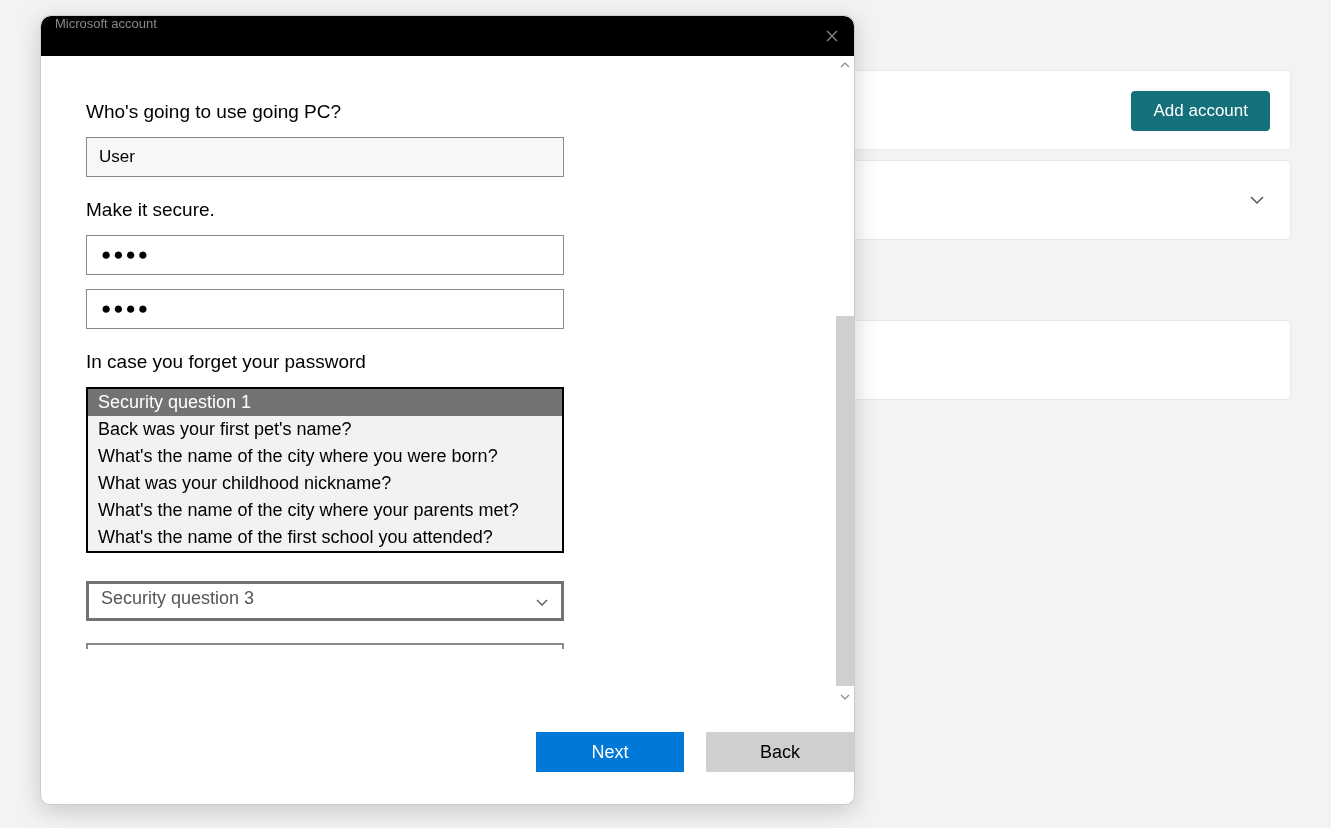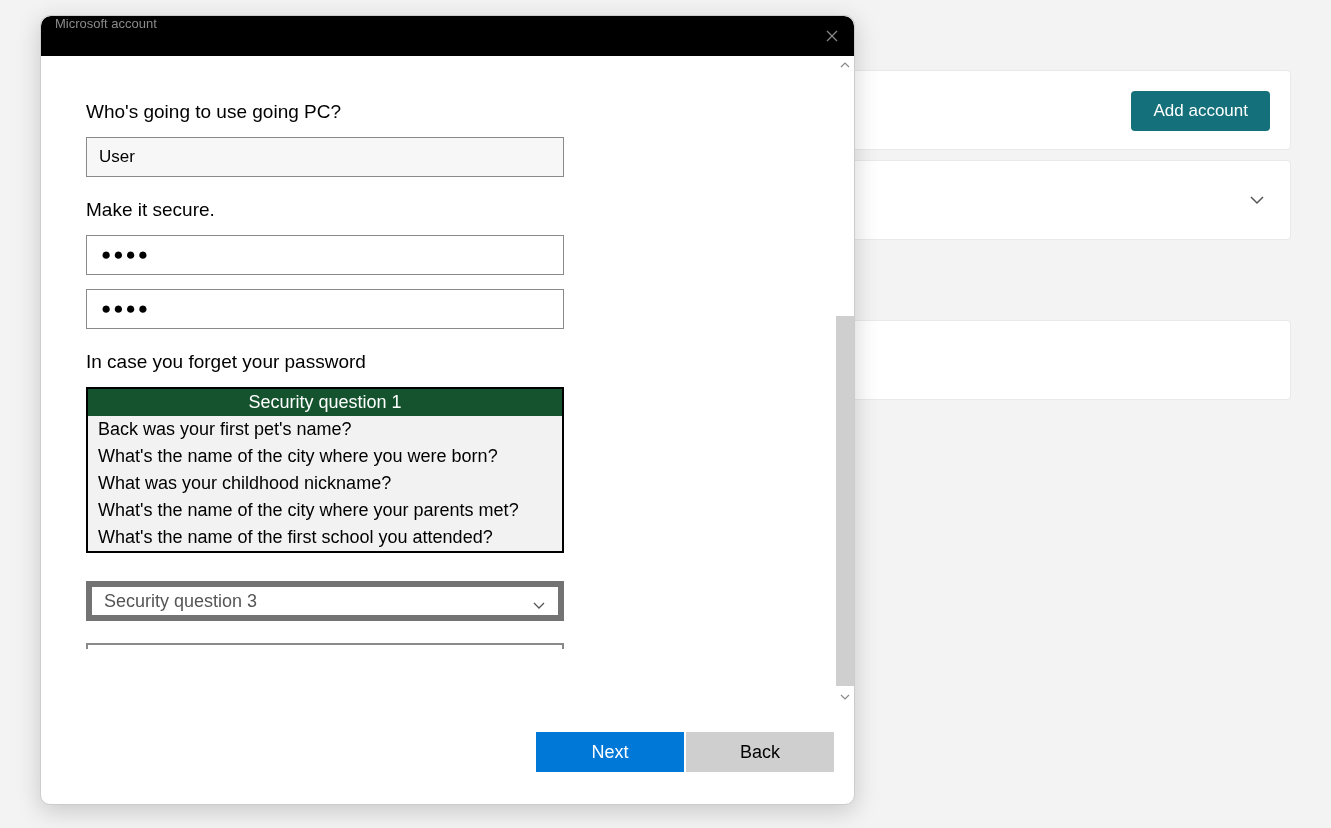--- a/index.html
+++ b/index.html
@@ -31,34 +31,34 @@
   .label { font-size: 19px; color: #000; margin-bottom: 14px; }
   .text-input { width: 478px; height: 40px; border: 1.5px solid #8a8a8a; background: #fff; font-size: 17px; padding: 0 12px; outline: none; }
   .text-input.user { background: #f7f7f7; }
   .pw-display { width: 478px; height: 40px; border: 1.5px solid #8a8a8a; background: #fff; font-size: 17px; padding: 0 14px; display: flex; align-items: center; letter-spacing: 2px; font-family: Arial, sans-serif; }
   .gap1 { height: 22px; }
   .gap-small { height: 14px; }
   
   
   .dropdown-open { width: 478px; border: 2px solid #000; background: #f2f2f2; margin-top: 14px; }
   .dd-option { padding: 3px 10px 3px 10px; font-size: 18px; cursor: pointer; }
-  .dd-option.selected { background: #14532d; color: #fff; text-align: center; }
+  .dd-option.selected { background: #737373; color: #fff; }
   
   
-  .select-collapsed { width: 478px; height: 40px; border: 6px solid #737373; background: #fff; display: flex; align-items: center; padding: 12px 12px; cursor: pointer; position: relative; margin-top: 28px; }
+  .select-collapsed { width: 478px; height: 40px; border: 3px solid #737373; background: #fff; display: flex; align-items: flex-start; padding: 4px 12px; cursor: pointer; position: relative; margin-top: 28px; }
   .select-collapsed .sel-text { font-size: 18px; color: #555; flex: 1; }
   .select-collapsed .chev { position: absolute; right: 12px; top: 12px; }
   
   .footer-input { width: 478px; height: 6px; border-top: 2px solid #8a8a8a; border-left: 2px solid #8a8a8a; border-right: 2px solid #8a8a8a; margin-top: 22px; }
   
   
   .btn-row { position: absolute; left: 0; bottom: 30px; width: 100%; height: 42px; margin-left: 40px; }
   .btn { position: absolute; width: 148px; height: 40px; font-size: 18px; border: none; cursor: pointer; }
   .btn.next { right: 210px; background: #0078d7; color: #fff; }
-  .btn.back { right: 60px; background: #cfcfcf; color: #000; }
+  .btn.back { right: 40px; background: #cfcfcf; color: #000; }
   
   svg { display: block; }
 </style>
 </head>
 <body>
 
 <div class="bg-page">
   <div class="bg-card card1">
     <button class="add-account-btn">Add account</button>
   </div>

